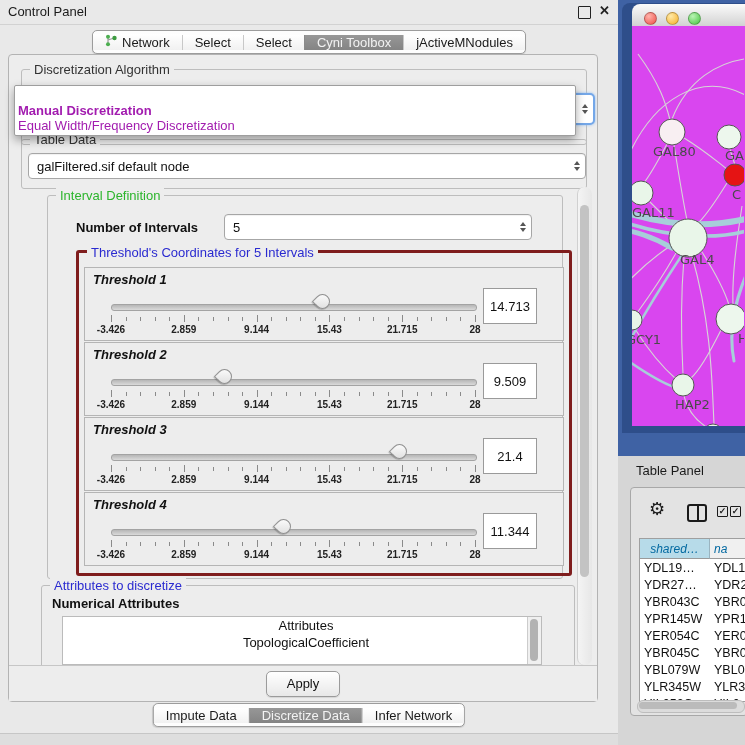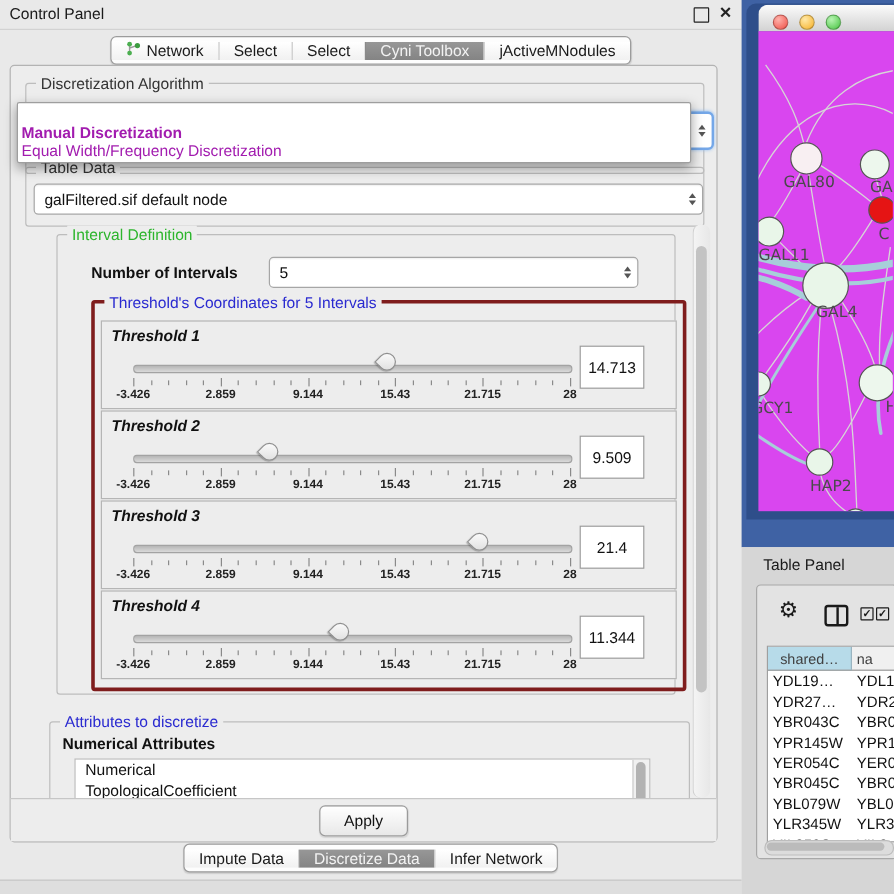--- a/index.html
+++ b/index.html
@@ -74,21 +74,21 @@
   .th-handle{position:absolute;top:26px;width:13px;height:13px;background:linear-gradient(135deg,#ffffff,#dcdcdc);
              border:1px solid #8f8f8f;border-radius:50% 50% 50% 0;transform:rotate(45deg);box-shadow:0 1px 1px rgba(0,0,0,.25);}
   .th-ticks{position:absolute;left:26px;top:47px;width:364px;height:8px;}
   .th-ticks i{position:absolute;top:2px;width:1px;height:4px;background:#8a8a8a;}
   .th-ticks i.major{top:0;height:7px;}
   .th-scale{position:absolute;left:26px;top:56px;width:364px;height:12px;}
   .th-scale span{position:absolute;transform:translateX(-50%);font-size:10px;font-weight:bold;color:#222;white-space:nowrap;}
   .th-value{position:absolute;left:398px;top:20px;width:52px;height:34px;background:#fff;border:1px solid #9a9a9a;
             display:flex;align-items:center;justify-content:center;font-size:13px;color:#111;}
 
-  #group-attrs{left:28px;top:414px;width:532px;height:120px;}
+  #group-attrs{left:28px;top:398px;width:532px;height:120px;text-align:center;}
   #attrs-subtitle{left:10px;top:10px;font-weight:bold;font-size:13px;color:#111;}
   #attr-list{left:20px;top:30px;width:478px;height:47px;background:#fff;border:1px solid #bbb;overflow:hidden;}
   .attr-item{height:17px;line-height:17px;padding-left:8px;font-size:13px;color:#111;white-space:nowrap;}
   #attr-scroll{position:absolute;right:0;top:0;width:13px;height:100%;background:#f0f0f0;border-left:1px solid #ccc;}
   #attr-scroll .thumb{position:absolute;left:2px;top:2px;width:8px;height:42px;background:#b2b2b2;border-radius:4px;}
 
   #apply-bar{left:0px;top:610px;width:588px;height:35px;border-top:1px solid #c6c6c6;
              display:flex;align-items:center;justify-content:center;background:#ededed;}
   #apply-btn{padding:2px 20px;height:20px;border:1px solid #9b9b9b;border-radius:5px;
              background:linear-gradient(#ffffff,#e8e8e8);font-size:13px;color:#111;
@@ -112,21 +112,21 @@
            border:1px solid #a8a8a8;border-radius:4px;}
   #gear-ic{position:absolute;left:18px;top:10px;font-size:18px;color:#1a1a1a;font-family:"DejaVu Sans",sans-serif;}
   #cols-ic{position:absolute;left:56px;top:16px;width:16px;height:14px;border:2px solid #1a1a1a;border-radius:3px;}
   #cols-ic i{position:absolute;left:50%;top:0;width:2px;height:100%;background:#1a1a1a;}
   .chk-ic{position:absolute;top:18px;width:9px;height:9px;border:1.5px solid #1a1a1a;border-radius:1px;font-size:9px;
           line-height:8px;text-align:center;color:#1a1a1a;font-weight:bold;}
   #tp-table{position:absolute;left:8px;top:50px;width:110px;height:162px;overflow:hidden;
             background:#fff;border:1px solid #9f9f9f;}
   .tp-hrow{display:flex;height:20px;}
   .tp-hcell{box-sizing:border-box;border-right:1px solid #9ab4c0;border-bottom:1px solid #9a9a9a;
-            font-size:12px;display:flex;align-items:center;justify-content:center;color:#404040;}
+            font-size:12px;display:flex;align-items:center;justify-content:center;color:#0369a1;font-style:italic;}
   .tp-hcell.c1{width:70px;background:var(--header_blue,#b7dbe9);}
   .tp-hcell.c2{flex:1;background:#f0f0f0;justify-content:flex-start;padding-left:4px;border-right:none;}
   .tp-row{display:flex;height:17px;}
   .tp-cell{box-sizing:border-box;font-size:12.5px;color:#111;display:flex;align-items:center;white-space:nowrap;overflow:hidden;}
   .tp-cell.c1{width:70px;padding-left:4px;}
   .tp-cell.c2{flex:1;padding-left:4px;}
   #tp-hscroll{position:absolute;left:6px;top:212px;width:106px;height:11px;background:#dcdcdc;
               border:1px solid #bdbdbd;border-radius:6px;}
   #tp-hscroll .thumb{position:absolute;left:1px;top:1px;width:92%;height:7px;background:#bbbbbb;border-radius:4px;}
 </style>
@@ -372,21 +372,21 @@
                 <div class="th-value">11.344</div>
               </div>
             </div>
         </div>
 
         <div class="abs group" id="group-attrs">
           <span class="group-title t-blue">Attributes to discretize</span>
           <span class="abs" id="attrs-subtitle">Numerical Attributes</span>
           <div class="abs" id="attr-list">
             <div id="attr-items">
-                <div class="attr-item">Numerical</div>
+                <div class="attr-item">Attributes</div>
                 <div class="attr-item">TopologicalCoefficient</div>
               </div>
             <div id="attr-scroll">
                 <div class="thumb"></div>
               </div>
           </div>
         </div>
       </div>
 
       <div class="abs" id="v-scrollbar">

